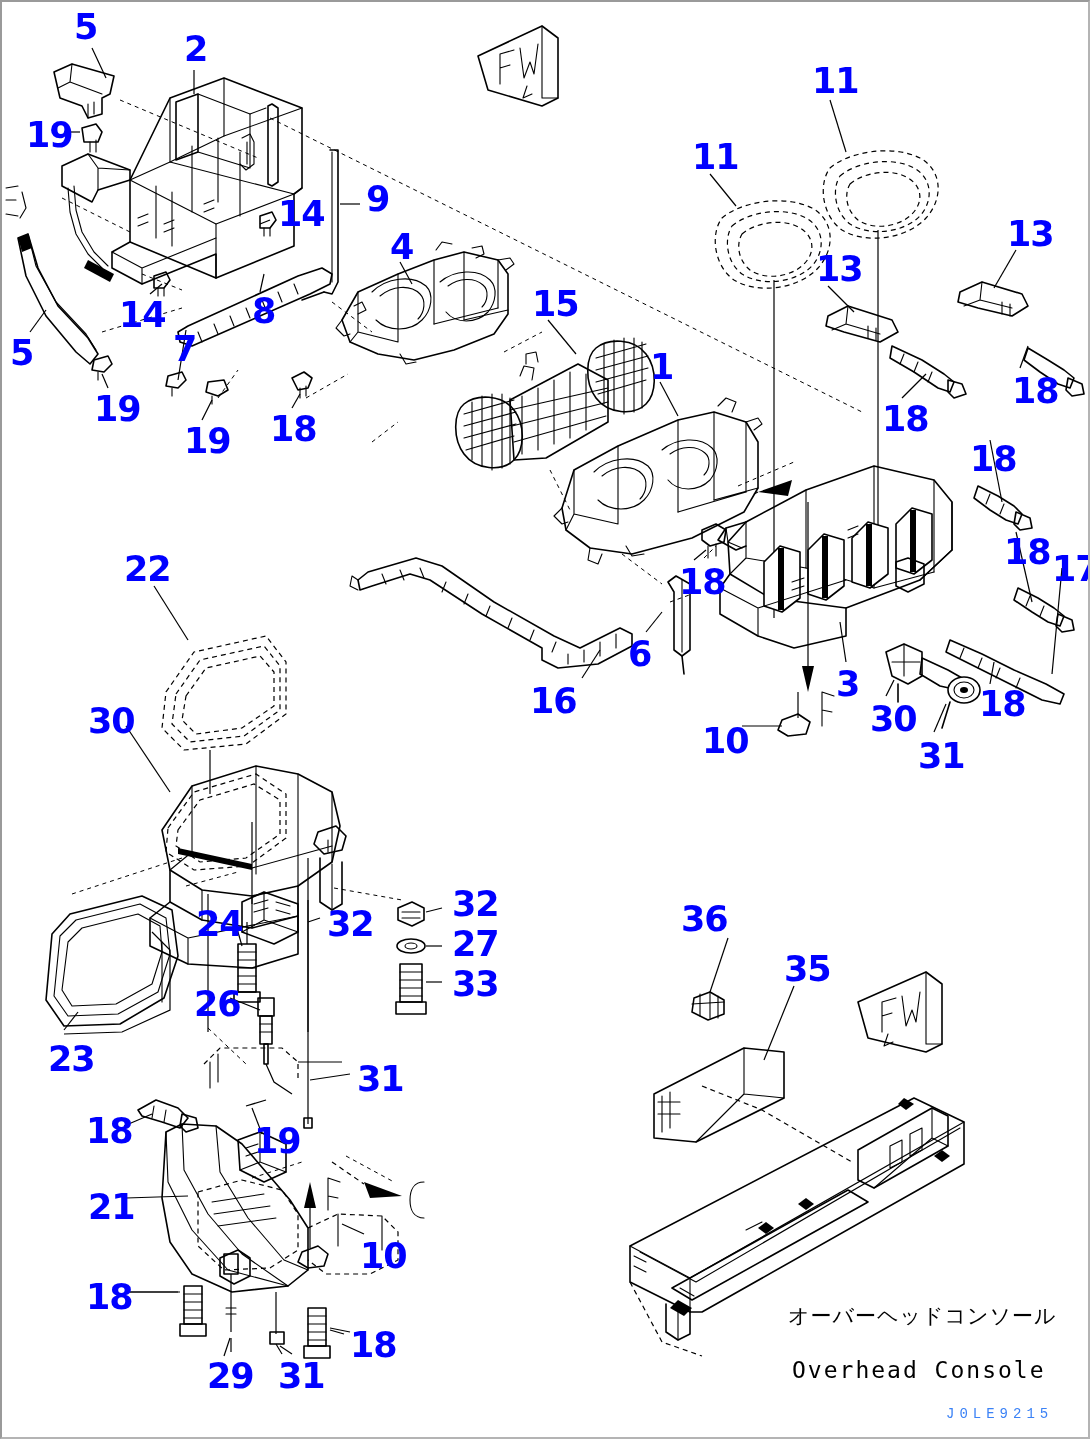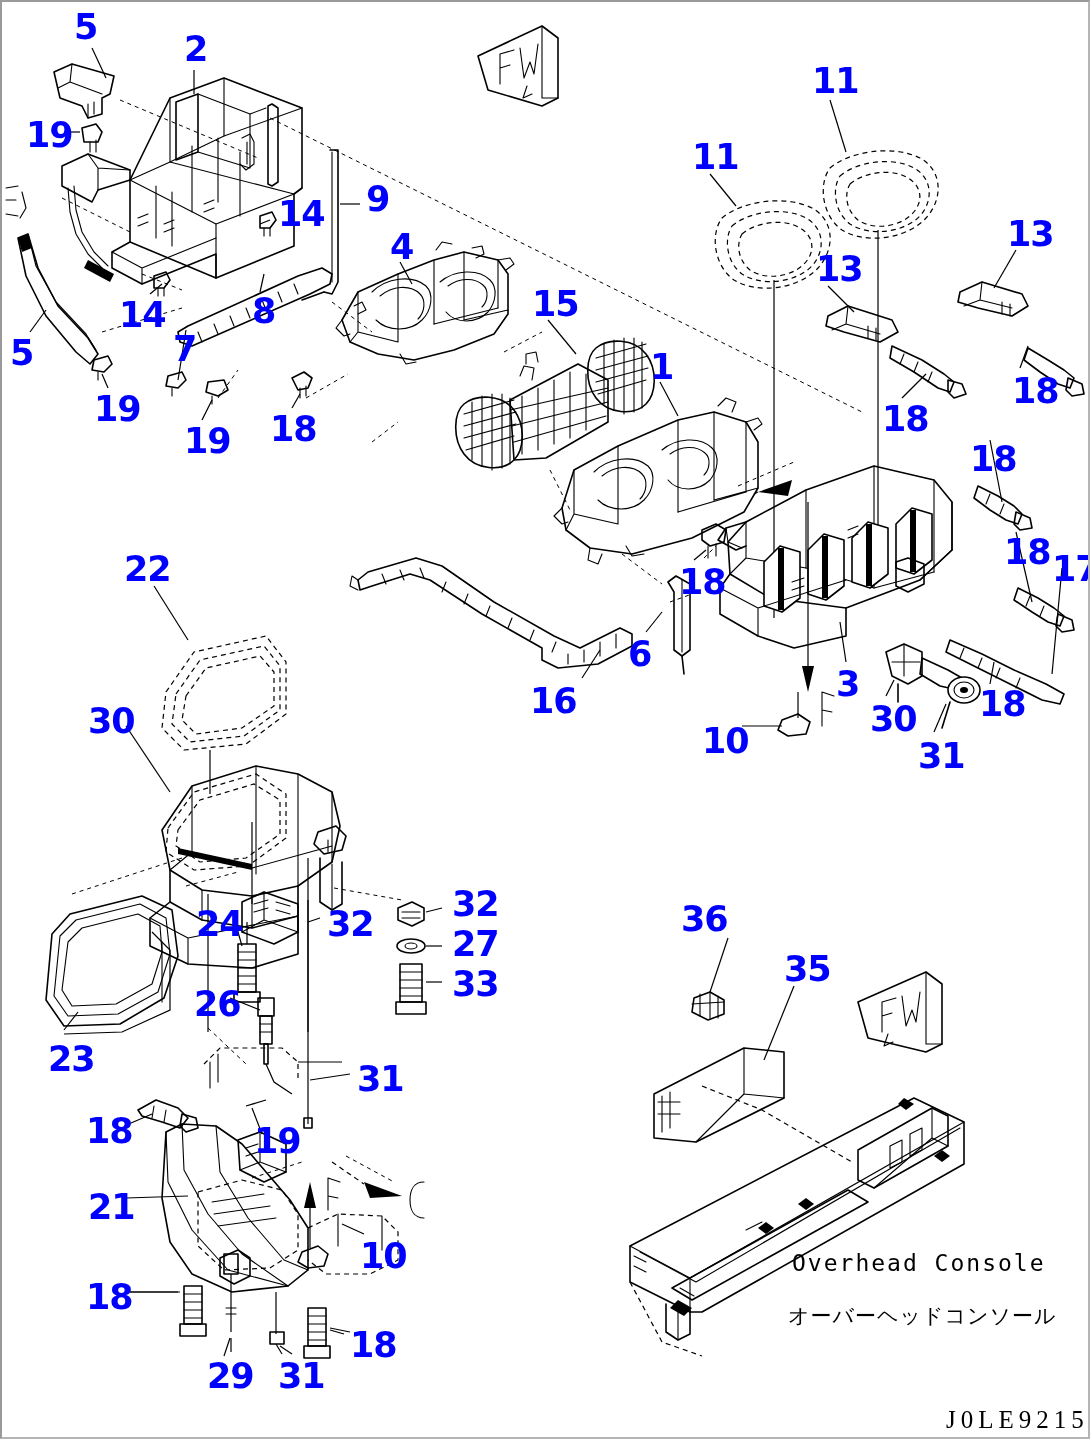--- a/index.html
+++ b/index.html
@@ -52,23 +52,23 @@
     position: absolute;
     color: #000000;
     font-family: "DejaVu Sans Mono", monospace;
     white-space: nowrap;
     pointer-events: auto;
   }
   .cap-jp { font-size: 21px; letter-spacing: 1px; margin-top: 44px; }
   .cap-en { font-size: 23px; letter-spacing: 2px; }
   .drawno {
     position: absolute;
-    color: #000000;
-    font-family: Liberation Serif, serif;
-    font-size: 25px;
+    color: #3b82f6;
+    font-family: Liberation Mono, monospace;
+    font-size: 14px;
     letter-spacing: 5px;
     white-space: nowrap;
     pointer-events: auto;
   }
 </style>
 </head>
 <body>
 
 <div id="sheet">
 
@@ -720,17 +720,17 @@
     <div class="callout" style="left:358px;top:1237px">10</div>
     <div class="callout" style="left:84px;top:1278px">18</div>
     <div class="callout" style="left:348px;top:1326px">18</div>
     <div class="callout" style="left:205px;top:1357px">29</div>
     <div class="callout" style="left:276px;top:1357px">31</div>
     <div class="callout" style="left:679px;top:900px">36</div>
     <div class="callout" style="left:782px;top:950px">35</div>
   </div>
 
   <div class="caption cap-jp" style="left:786px;top:1256px">オーバーヘッドコンソール</div>
-  <div class="caption cap-en" style="left:790px;top:1248px">Overhead Console</div>
+  <div class="caption cap-en" style="left:790px;top:1355px">Overhead Console</div>
 
   <div class="drawno" style="left:944px;top:1404px">J0LE9215</div>
 
 </div>
 
 </body></html>

